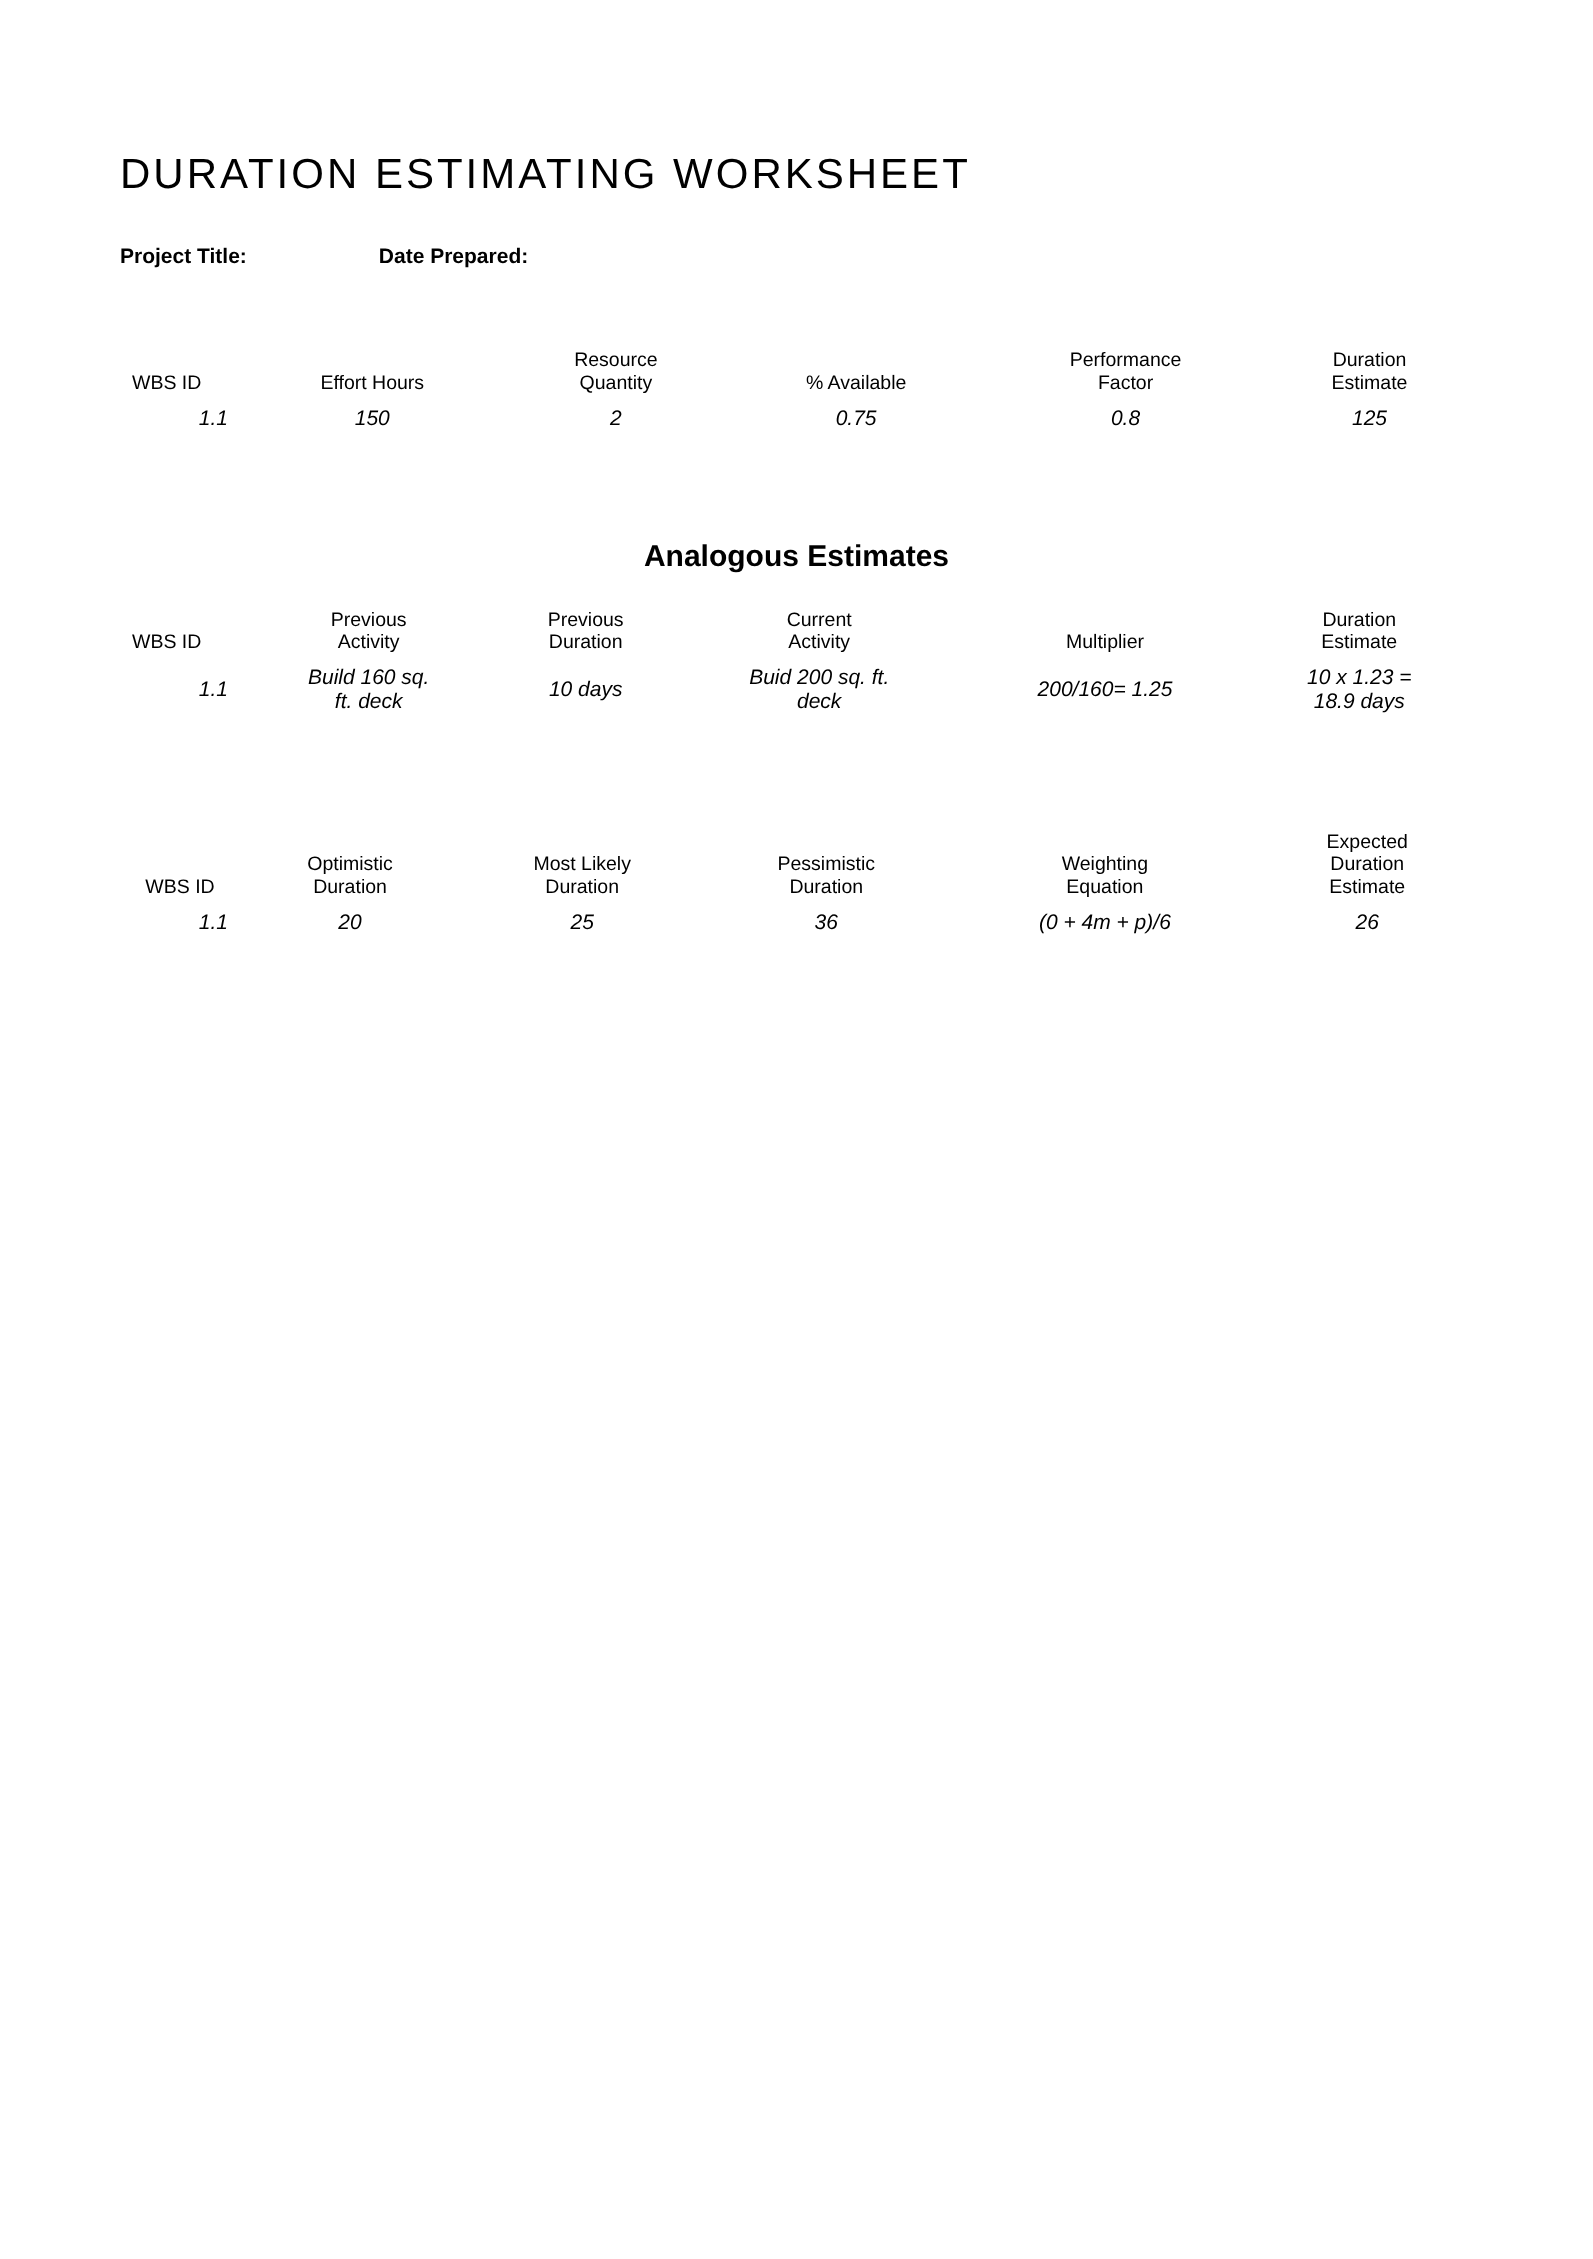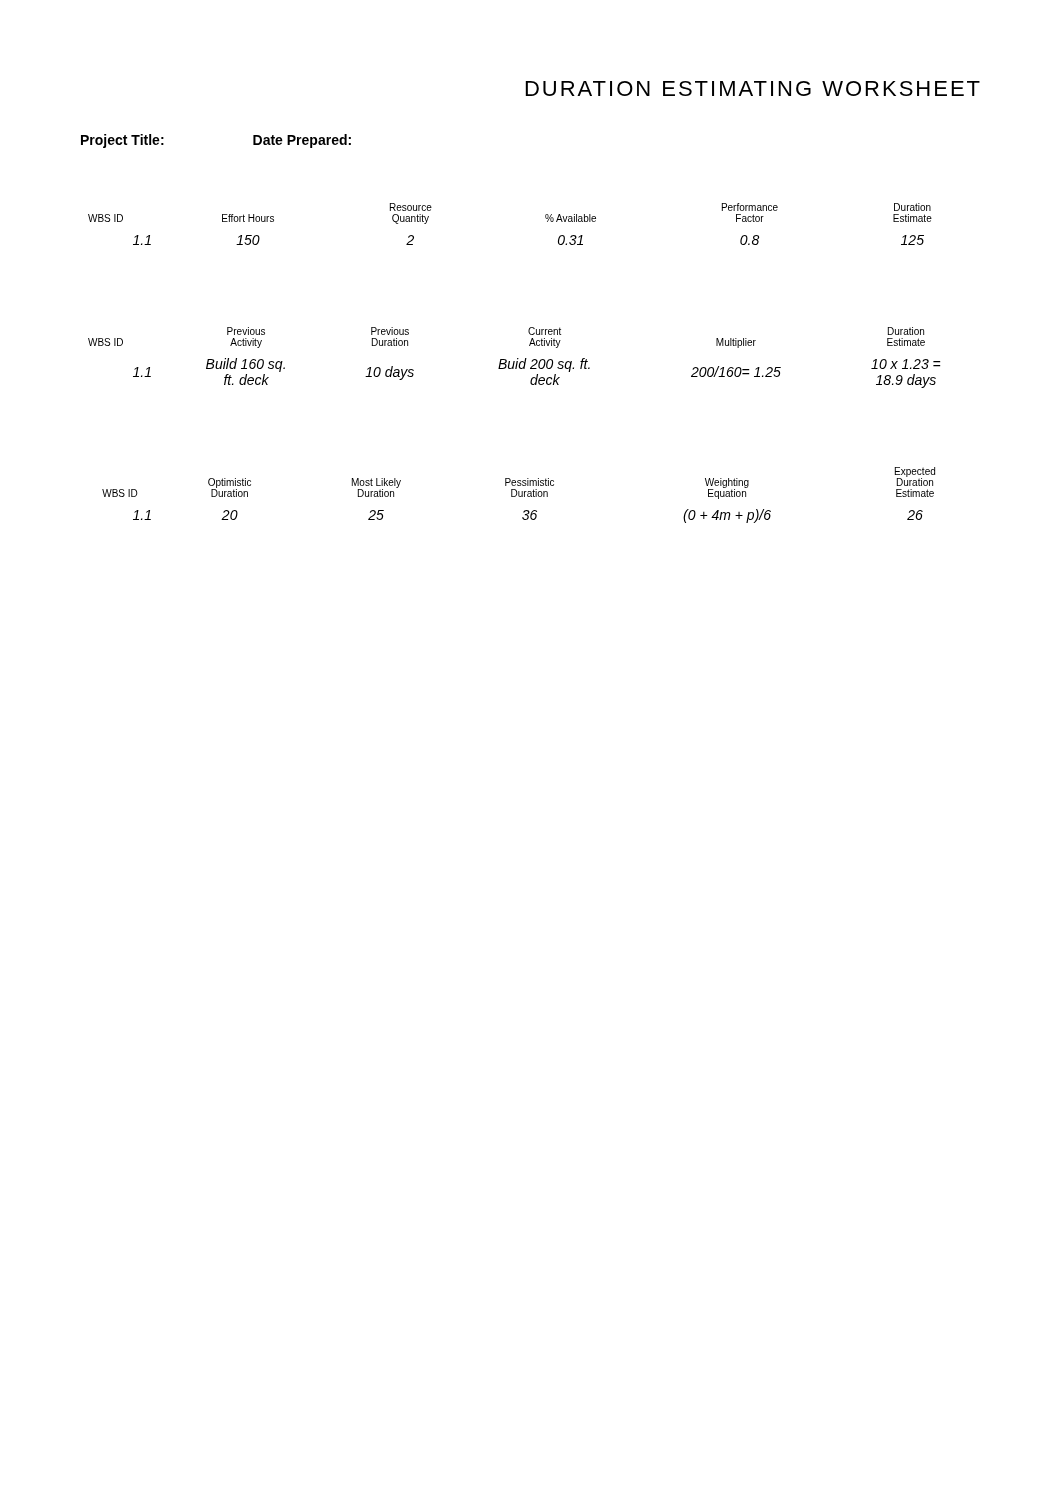--- a/index.html
+++ b/index.html
@@ -12,26 +12,26 @@
       background: #ffffff;
       font-family: Arial, sans-serif;
       font-size: 14px;
       color: #000000;
       width: 1062px;
       min-height: 1506px;
       padding: 60px 80px;
     }
 
     .page-title {
-      text-align: right;
-      font-size: 22px;
+      text-align: left;
+      font-size: 28px;
       font-weight: normal;
       letter-spacing: 2px;
       margin-bottom: 30px;
-      margin-top: 16px;
+      margin-top: 40px;
     }
 
     .project-info {
       display: flex;
       gap: 80px;
       margin-bottom: 50px;
     }
 
     .project-info-item {
       display: flex;
@@ -58,21 +58,21 @@
       width: 100%;
     }
 
     table {
       width: 100%;
       border-collapse: collapse;
     }
 
     th {
       font-weight: normal;
-      font-size: 10px;
+      font-size: 13px;
       text-align: center;
       padding: 4px 8px;
       vertical-align: bottom;
     }
 
     td {
       font-style: italic;
       text-align: center;
       padding: 4px 8px;
       font-size: 14px;
@@ -133,30 +133,31 @@
             <span>Duration</span><br>
             <span>Estimate</span>
           </th>
         </tr>
       </thead>
       <tbody>
         <tr>
           <td class="col-wbsid-td">1.1</td>
           <td>150</td>
           <td>2</td>
-          <td>0.31</td>
+          <td>0.75</td>
           <td>0.8</td>
           <td>125</td>
         </tr>
       </tbody>
     </table>
   </div>
 </div>
 
 <div class="section">
+  <div class="section-title">Analogous Estimates</div>
   <div class="table-wrapper">
     <table>
       <thead>
         <tr class="header-row">
           <th class="col-wbsid">WBS ID</th>
           <th>
             <span>Previous</span><br>
             <span>Activity</span>
           </th>
           <th>

